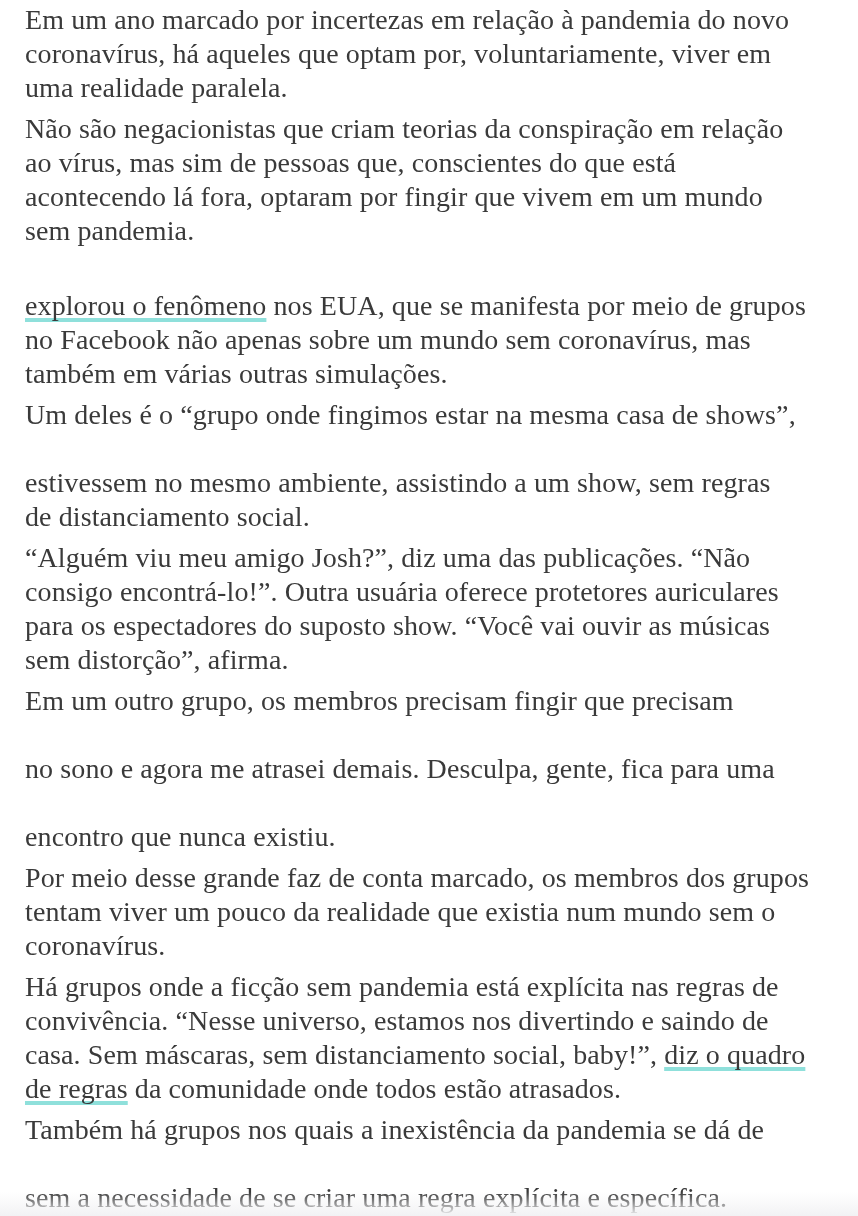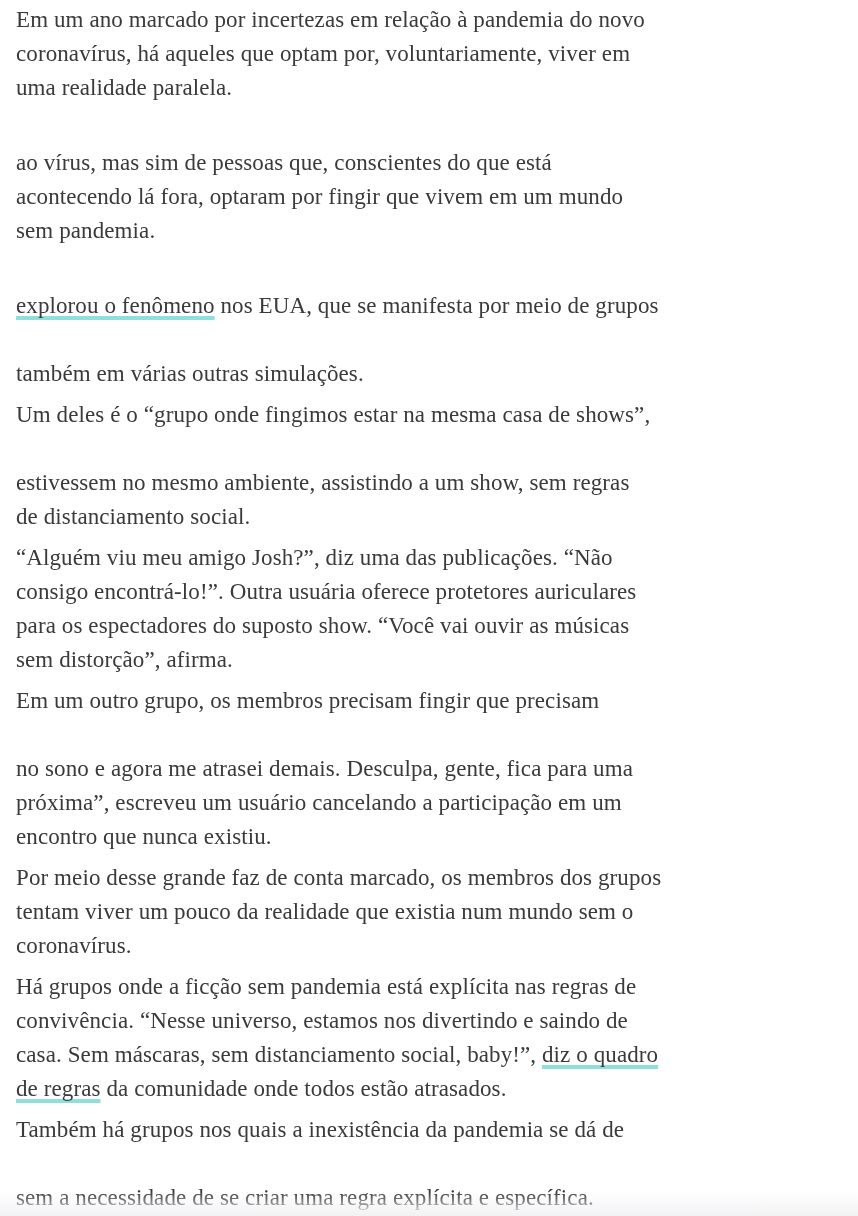--- a/index.html
+++ b/index.html
@@ -8,22 +8,22 @@
   }
   body {
     width: 858px;
     height: 1216px;
     overflow: hidden;
     background: #ffffff;
     position: relative;
     font-family: "Liberation Serif", "DejaVu Serif", serif;
   }
   .article {
-    padding: 3px 14px 0 16px;
-    font-size: 23px;
+    padding: 3px 14px 0 25px;
+    font-size: 28px;
     line-height: 34px;
     letter-spacing: 0.1px;
   }
   .article p {
     margin: 0 0 7px 0;
     white-space: nowrap;
   }
   .article a {
     color: inherit;
     text-decoration: underline;
@@ -39,23 +39,23 @@
     bottom: 0;
     height: 24px;
     pointer-events: none;
   }
 </style>
 </head>
 <body style="background: rgb(255, 255, 255); color: rgb(58, 58, 58);">
 
 <main class="article">
     <p><span>Em um ano marcado por incertezas em relação à pandemia do novo</span><br><span>coronavírus, há aqueles que optam por, voluntariamente, viver em</span><br><span>uma realidade paralela.</span></p>
-    <p><br><span>ao vírus, mas sim de pessoas que, conscientes do que está</span><br><span>acontecendo lá fora, optaram por fingir que vivem em um mundo</span><br><span>sem pandemia.</span></p>
-    <p><br><a href="#" style="text-decoration-color: rgb(143, 224, 219); text-align: center;">explorou o fenômeno</a><span> nos EUA, que se manifesta por meio de grupos</span><br><br><span>também em várias outras simulações.</span></p>
+    <p><span>Não são negacionistas que criam teorias da conspiração em relação</span><br><span>ao vírus, mas sim de pessoas que, conscientes do que está</span><br><span>acontecendo lá fora, optaram por fingir que vivem em um mundo</span><br><span>sem pandemia.</span></p>
+    <p><br><a href="#" style="text-decoration-color: rgb(143, 224, 219); text-align: center;">explorou o fenômeno</a><span> nos EUA, que se manifesta por meio de grupos</span><br><span>no Facebook não apenas sobre um mundo sem coronavírus, mas</span><br><span>também em várias outras simulações.</span></p>
     <p><span>Um deles é o “grupo onde fingimos estar na mesma casa de shows”,</span><br><br><span>estivessem no mesmo ambiente, assistindo a um show, sem regras</span><br><span>de distanciamento social.</span></p>
     <p><span>“Alguém viu meu amigo Josh?”, diz uma das publicações. “Não</span><br><span>consigo encontrá-lo!”. Outra usuária oferece protetores auriculares</span><br><span>para os espectadores do suposto show. “Você vai ouvir as músicas</span><br><span>sem distorção”, afirma.</span></p>
-    <p><span>Em um outro grupo, os membros precisam fingir que precisam</span><br><br><span>no sono e agora me atrasei demais. Desculpa, gente, fica para uma</span><br><span>próxima”, escreveu um usuário cancelando a participação em um</span><br><span>encontro que nunca existiu.</span></p>
+    <p><span>Em um outro grupo, os membros precisam fingir que precisam</span><br><br><span>no sono e agora me atrasei demais. Desculpa, gente, fica para uma</span><br><br><span>encontro que nunca existiu.</span></p>
     <p><span>Por meio desse grande faz de conta marcado, os membros dos grupos</span><br><span>tentam viver um pouco da realidade que existia num mundo sem o</span><br><span>coronavírus.</span></p>
     <p><span>Há grupos onde a ficção sem pandemia está explícita nas regras de</span><br><span>convivência. “Nesse universo, estamos nos divertindo e saindo de</span><br><span>casa. Sem máscaras, sem distanciamento social, baby!”, </span><a href="#" style="text-decoration-color: rgb(143, 224, 219);">diz o quadro</a><br><a href="#" style="text-decoration-color: rgb(143, 224, 219);">de regras</a><span> da comunidade onde todos estão atrasados.</span></p>
     <p><span>Também há grupos nos quais a inexistência da pandemia se dá de</span><br><br><span>sem a necessidade de se criar uma regra explícita e específica.</span></p>
   </main>
 
 <div class="bottom-fade" style="background: linear-gradient(rgba(242, 242, 244, 0), rgb(242, 242, 244));"></div>
 
 </body></html>

